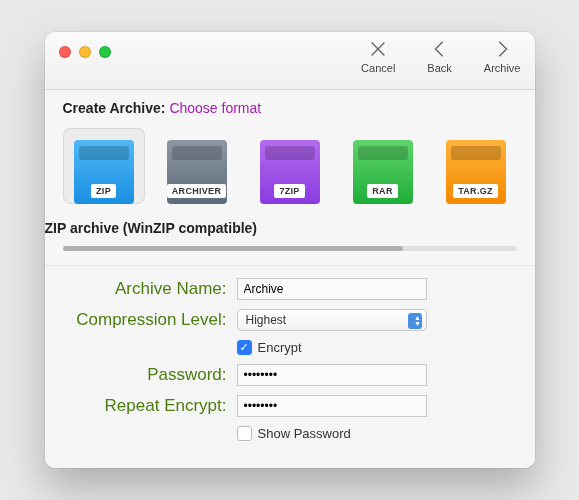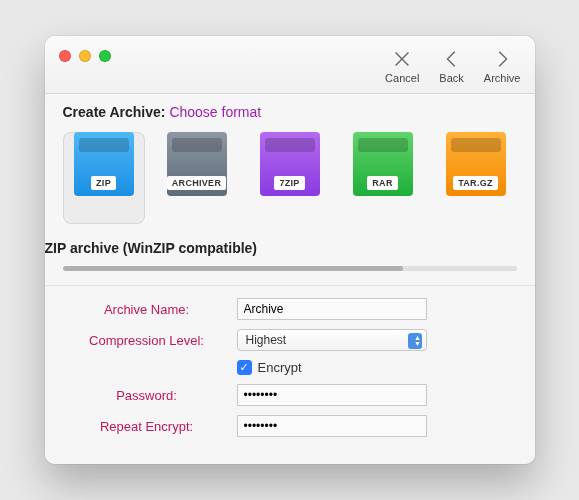--- a/index.html
+++ b/index.html
@@ -39,23 +39,23 @@
   .tl {
     width: 12px; height: 12px; border-radius: 50%;
     border: 0.5px solid rgba(0,0,0,0.15);
   }
   .tl.red { background:#ff5f57; }
   .tl.yellow { background:#febc2e; }
   .tl.green { background:#28c840; }
   .toolbar {
     position: absolute;
     right: 14px;
-    top: 12px;
-    display: flex;
-    gap: 20px;
+    top: 6px;
+    display: flex;
+    gap: 32px;
   }
   .tbtn {
     display: flex;
     flex-direction: column;
     align-items: center;
     gap: 2px;
     cursor: pointer;
     color: #555;
   }
   .tbtn svg { width: 22px; height: 22px; stroke:#666; stroke-width:1.5; fill:none; }
@@ -67,24 +67,24 @@
   .headerline b { font-weight: 600; color:#222; }
   .headerline .sub { color:#a21caf; }
   .formats {
     display: flex;
     justify-content: space-between;
     padding: 4px 18px 10px;
     gap: 10px;
   }
   .fmt {
     width: 82px;
-    height: 92px;
+    height: 76px;
     border-radius: 8px;
     display: flex;
-    align-items: flex-start;
+    align-items: flex-end;
     justify-content: center;
     cursor: pointer;
   }
   .fmt.selected {
     background: #ececec;
     box-shadow: inset 0 0 0 1px #d8d8d8;
   }
   .archive-icon {
     width: 60px; height: 64px;
     border-radius: 4px;
@@ -139,24 +139,24 @@
     border-top: 1px solid #e4e4e4;
     padding: 12px 22px 18px;
   }
   .row {
     display: flex;
     align-items: center;
     margin-bottom: 9px;
   }
   .row .lbl {
     width: 170px;
-    text-align: center;
+    text-align: right;
     padding-right: 10px;
-    color: #be185d;
-    font-size: 13px;
+    color: #4d7c0f;
+    font-size: 17px;
   }
   .row .ctrl {
     flex: 1;
   }
   input[type=text], input[type=password] {
     width: 190px;
     height: 22px;
     padding: 2px 6px;
     font-size: 12px;
     border: 1px solid #c8c8c8;
@@ -327,16 +327,25 @@
       </div>
     </div>
 
     <div class="row">
       <div class="lbl">Repeat Encrypt:</div>
       <div class="ctrl">
         <input type="password" value="••••••••" style="">
       </div>
     </div>
 
+    <div class="row">
+      <div class="lbl"></div>
+      <div class="ctrl">
+        <label class="checkbox">
+          <span class="cb"></span>
+          <span>Show Password</span>
+        </label>
+      </div>
+    </div>
 
   </div>
 
 </div>
 
 </body></html>

